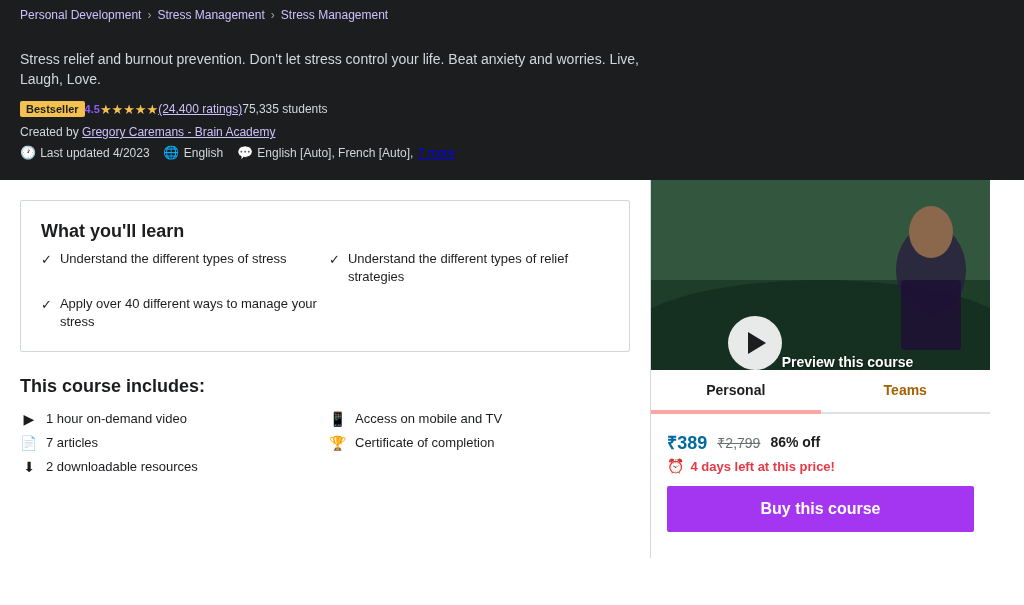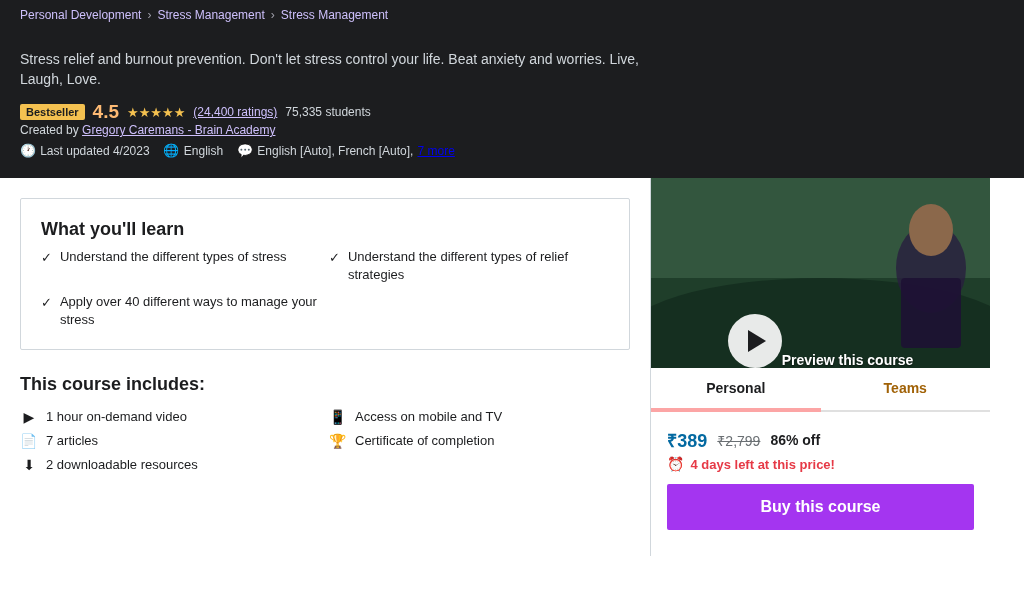--- a/index.html
+++ b/index.html
@@ -6,24 +6,24 @@
     body { font-family: -apple-system, BlinkMacSystemFont, 'Segoe UI', sans-serif; background: #fff; color: #1c1d1f; font-size: 14px; }
 
     .breadcrumb { background: #1c1d1f; color: #cec0fc; padding: 8px 20px; font-size: 12px; display: flex; align-items: center; gap: 6px; }
     .breadcrumb a { color: #cec0fc; text-decoration: none; }
     .breadcrumb-sep { color: #9e9ea9; }
 
     .hero { background: #1c1d1f; color: #fff; padding: 20px 20px 20px 20px; max-width: 660px; }
     .hero h1 { font-size: 26px; font-weight: 700; line-height: 1.2; margin-bottom: 10px; }
     .hero p { font-size: 14px; color: #d1d7dc; margin-bottom: 12px; line-height: 1.4; }
 
-    .rating-row { display: flex; align-items: center; gap: 8px; flex-wrap: wrap; margin-bottom: 0; }
+    .rating-row { display: flex; align-items: center; flex-wrap: wrap; margin-bottom: 8px; }
     .bestseller-badge { background: #f4c150; color: #1c1d1f; font-weight: 700; font-size: 11px; padding: 2px 6px; border-radius: 2px; }
     .stars { color: #f4c150; font-size: 13px; }
-    .rating-num { color: #fdba74; font-weight: 700; font-size: 19px; }
+    .rating-num { color: #8b5cf6; font-weight: 700; font-size: 11px; }
     .rating-count { color: #cec0fc; font-size: 12px; text-decoration: underline; }
     .students { color: #d1d7dc; font-size: 12px; }
 
     .created-by { font-size: 12px; color: #d1d7dc; margin-bottom: 6px; }
     .created-by a { color: #cec0fc; text-decoration: underline; }
 
     .meta-row { display: flex; align-items: center; gap: 14px; font-size: 12px; color: #d1d7dc; }
     .meta-item { display: flex; align-items: center; gap: 4px; }
     .meta-icon { font-size: 13px; }
 

